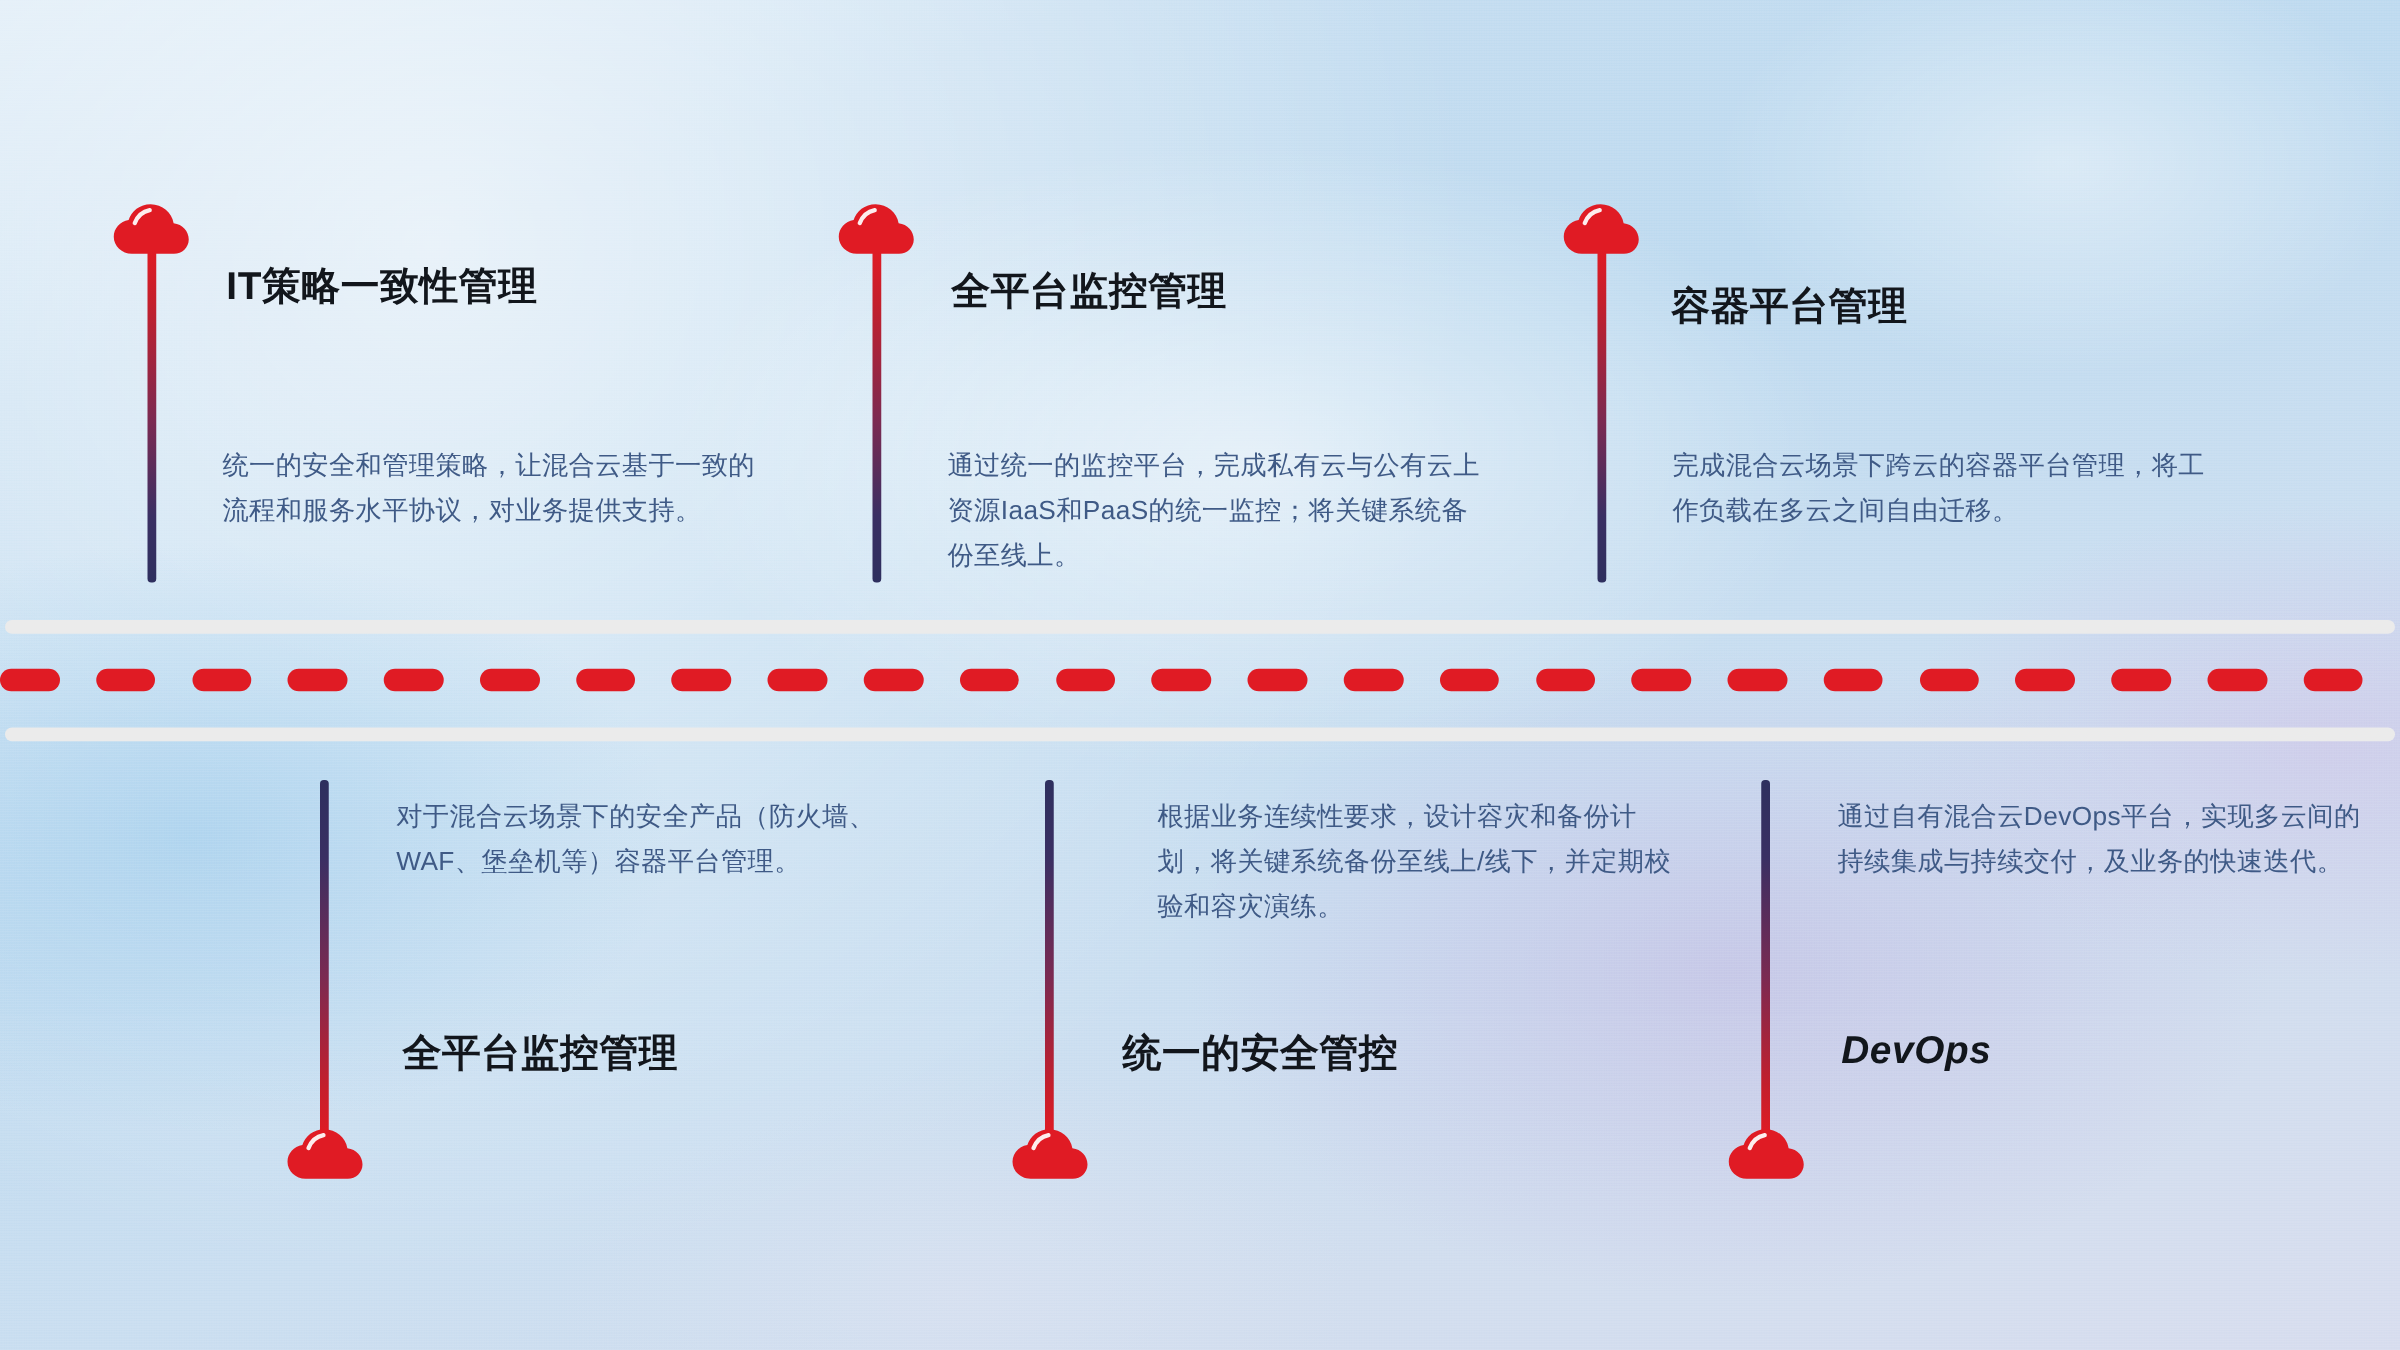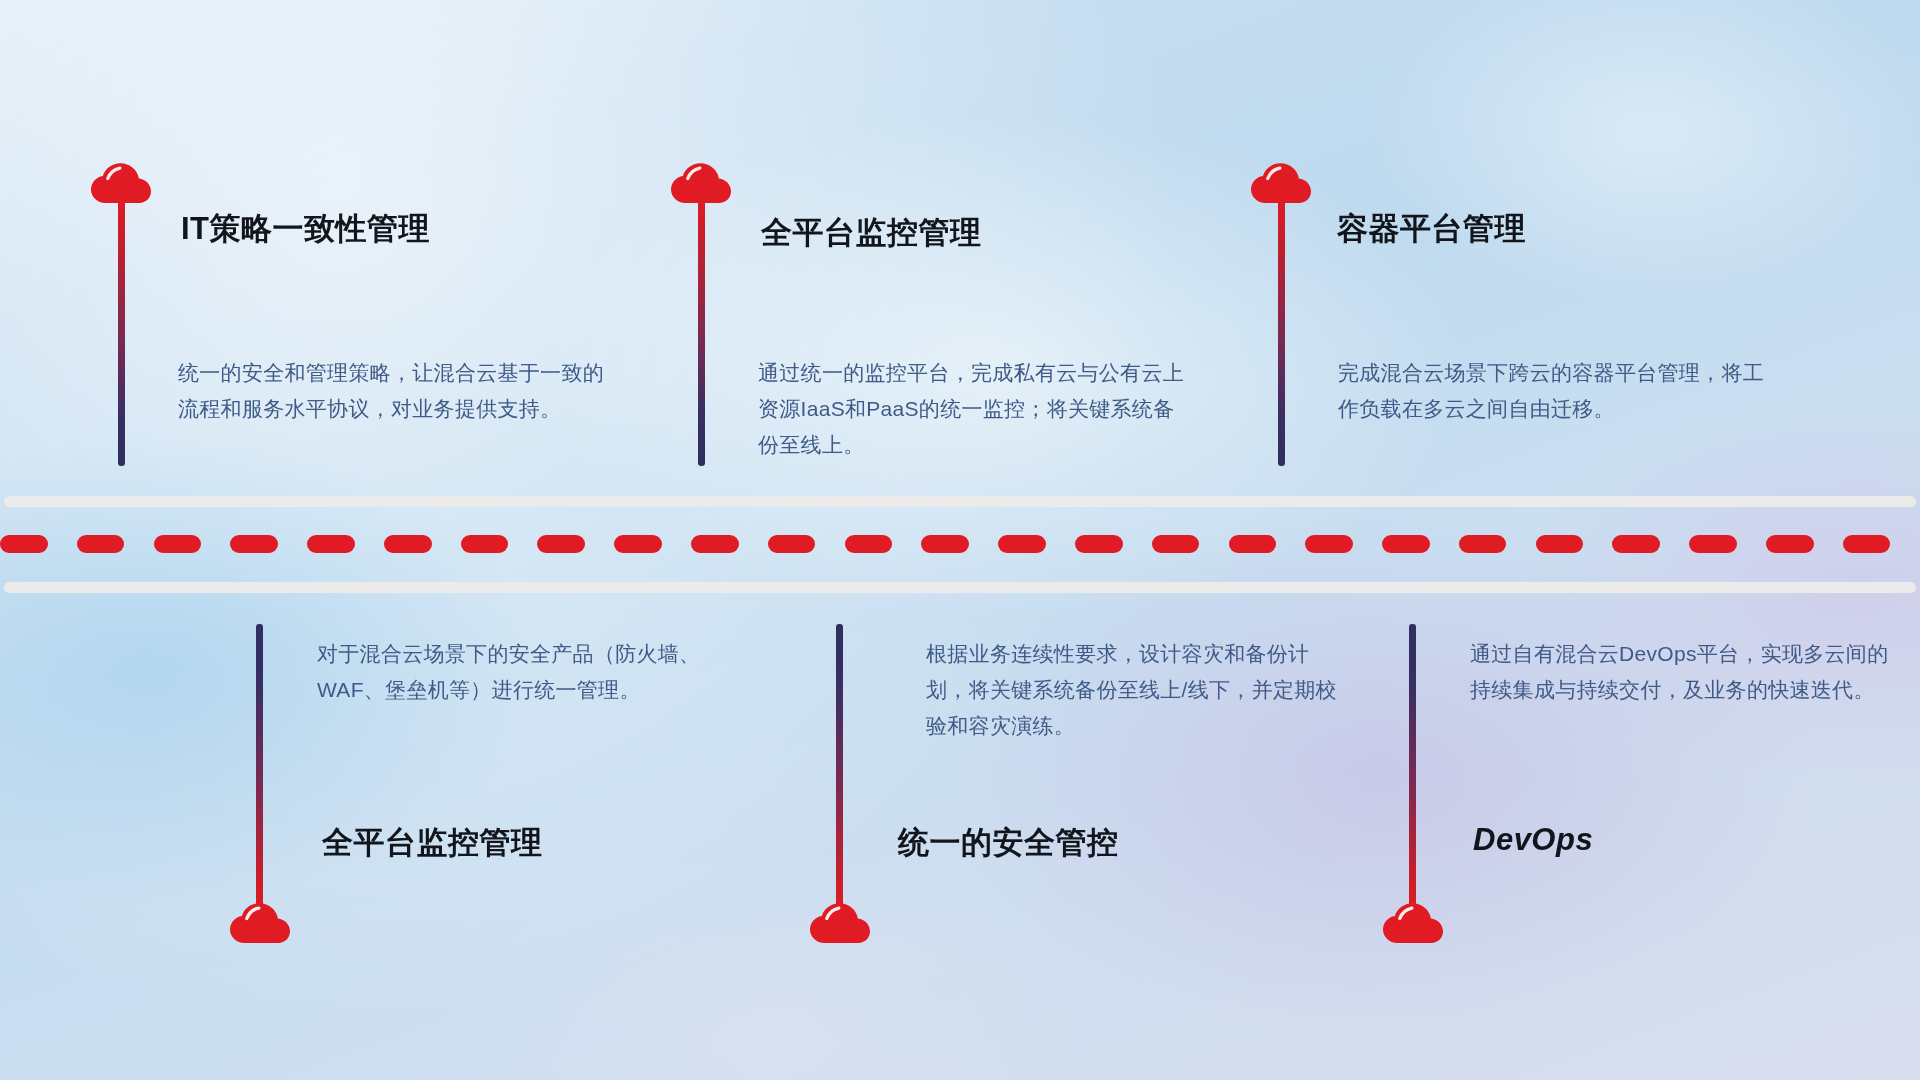--- a/index.html
+++ b/index.html
@@ -164,27 +164,27 @@
   <div class="heading" style="left:761px;top:212px;">全平台监控管理</div>
   <div class="para" style="left:758px;top:355px;width:432px;">通过统一的监控平台，完成私有云与公有云上资源IaaS和PaaS的统一监控；将关键系统备份至线上。</div>
 </div>
 
 <div class="col">
   <svg class="cloud" style="left:1250px;top:158px;" viewBox="0 0 62 46">
     <path d="M15.5 45c-8 0-14.5-6.1-14.5-13.6 0-6.7 5.1-12.3 11.9-13.4C14.9 10.9 22 5.3 30.5 5.3c9.3 0 17 6.6 18.4 15.2C56.1 21.4 61 26.9 61 33.5 61 39.9 55.7 45 49.2 45Z" fill="#e01b24"></path>
     <path d="M17.8 20.5c2.2-5.6 6.8-9.4 12-10.4" stroke="#ffffff" stroke-width="3.4" stroke-linecap="round" fill="none" opacity="0.92"></path>
   </svg>
   <div class="stem down" style="left:1278px;top:200px;height:266px;"></div>
-  <div class="heading" style="left:1337px;top:208px;text-align:center;">容器平台管理</div>
+  <div class="heading" style="left:1337px;top:224px;text-align:center;">容器平台管理</div>
   <div class="para" style="left:1338px;top:355px;width:430px;">完成混合云场景下跨云的容器平台管理，将工作负载在多云之间自由迁移。</div>
 </div>
 
 <div class="col">
   <div class="stem up" style="left:256px;top:624px;height:285px;"></div>
-  <div class="para" style="left:317px;top:636px;width:420px;">对于混合云场景下的安全产品（防火墙、WAF、堡垒机等）进行统一管理。</div>
+  <div class="para" style="left:317px;top:636px;width:420px;">对于混合云场景下的安全产品（防火墙、WAF、堡垒机等）容器平台管理。</div>
   <div class="heading" style="left:322px;top:822px;">全平台监控管理</div>
   <svg class="cloud" style="left:229px;top:898px;" viewBox="0 0 62 46">
     <path d="M15.5 45c-8 0-14.5-6.1-14.5-13.6 0-6.7 5.1-12.3 11.9-13.4C14.9 10.9 22 5.3 30.5 5.3c9.3 0 17 6.6 18.4 15.2C56.1 21.4 61 26.9 61 33.5 61 39.9 55.7 45 49.2 45Z" fill="#e01b24"></path>
     <path d="M17.8 20.5c2.2-5.6 6.8-9.4 12-10.4" stroke="#ffffff" stroke-width="3.4" stroke-linecap="round" fill="none" opacity="0.92"></path>
   </svg>
 </div>
 
 <div class="col">
   <div class="stem up" style="left:836px;top:624px;height:285px;"></div>
   <div class="para" style="left:926px;top:636px;width:420px;">根据业务连续性要求，设计容灾和备份计划，将关键系统备份至线上/线下，并定期校验和容灾演练。</div>

